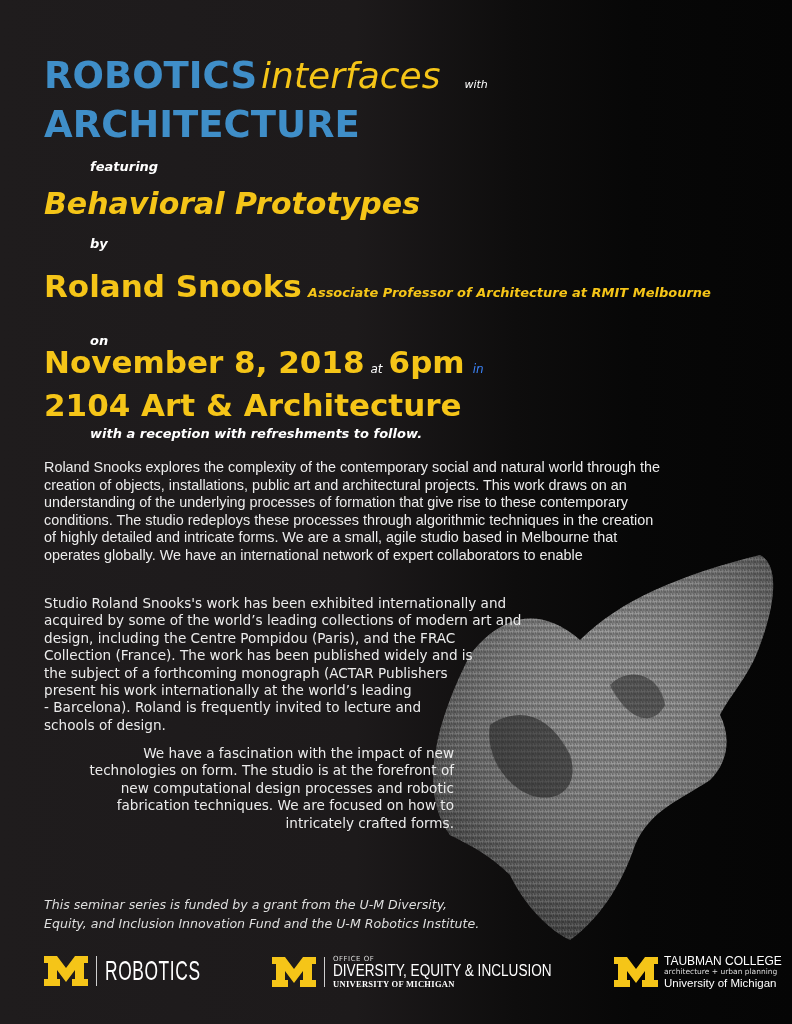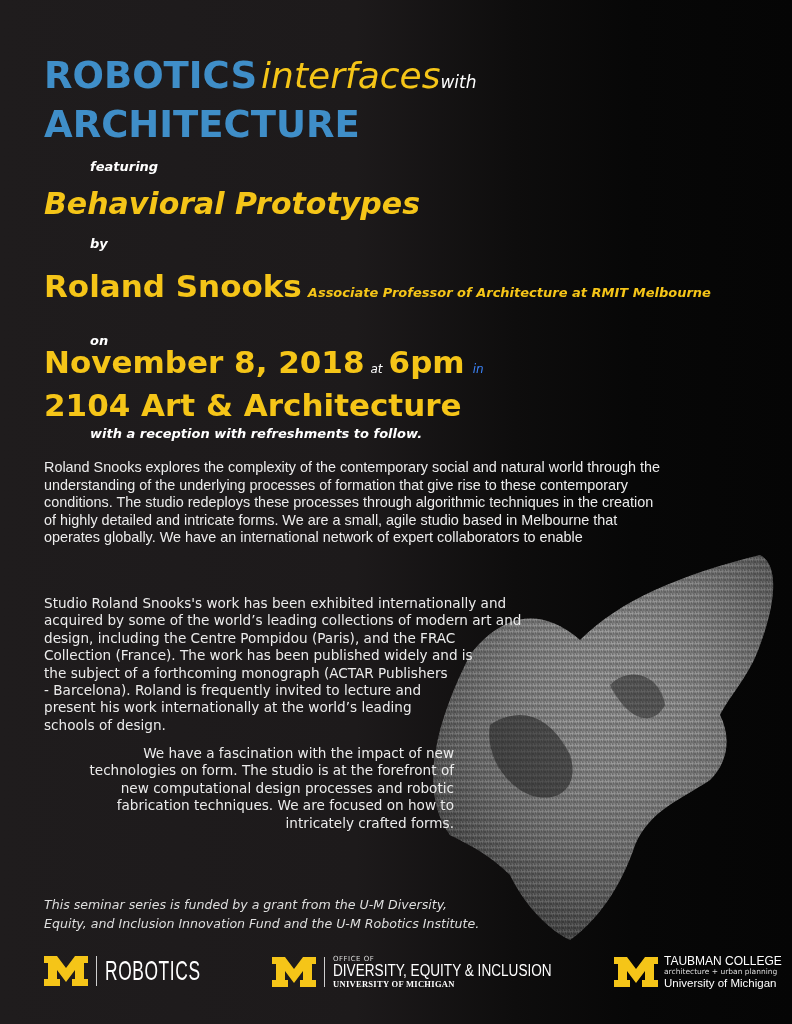--- a/index.html
+++ b/index.html
@@ -9,21 +9,21 @@
     font-family: "DejaVu Sans", sans-serif;
     color: #ececec;
   }
   .sculpture {
     position: absolute; left: 430px; top: 545px; width: 360px; height: 400px;
   }
   .abs { position: absolute; white-space: nowrap; }
   .blue { color: #3f8ec8; }
   .t-robotics { left: 44px; top: 54px; font-size: 37px; font-weight: bold; letter-spacing: 0px; font-family: "DejaVu Sans", sans-serif; }
   .t-interfaces { font-style: italic; font-weight: normal; font-size: 36px; color: #f5c518; margin-left: 4px;}
-  .t-with { font-style: italic; font-size: 17px; color: #fff; margin-left: 0; font-weight: normal;}
+  .t-with { font-style: italic; font-size: 11px; color: #fff; margin-left: 24px; font-weight: normal;}
   .t-arch { left: 44px; top: 103px; font-size: 37px; font-weight: bold; }
   .small-it { font-style: italic; font-size: 13px; color: #fff; font-weight: bold;}
   .t-featuring { left: 90px; top: 159px; }
   .t-behav { left: 44px; top: 186px; font-size: 30px; font-weight: bold; font-style: italic; color: #f5c518; }
   .t-by { left: 90px; top: 236px; }
   .t-roland { left: 44px; top: 268px; font-size: 31px; font-weight: bold; color: #f5c518; }
   .t-assoc { font-size: 13px; font-style: italic; font-weight: bold; color: #f5c518; margin-left: 6px; }
   .t-on { left: 90px; top: 333px; }
   .t-date { left: 44px; top: 344px; font-size: 31px; font-weight: bold; color: #f5c518; }
   .t-at { font-size: 12px; font-style: italic; color: #fff; margin: 0 6px; font-weight: normal;}
@@ -87,34 +87,35 @@
 
 <div class="abs small-it t-on">on</div>
 <div class="abs t-date">
   <span>November 8, 2018</span><span class="t-at">at</span><span>6pm</span><span class="t-in">in</span>
 </div>
 <div class="abs t-room">2104 Art &amp; Architecture</div>
 <div class="abs t-reception">with a reception with refreshments to follow.</div>
 
 <div class="para p1">
   <span class="p-line">Roland Snooks explores the complexity of the contemporary social and natural world through the</span>
+  <span class="p-line">creation of objects, installations, public art and architectural projects. This work draws on an</span>
   <span class="p-line">understanding of the underlying processes of formation that give rise to these contemporary</span>
   <span class="p-line">conditions. The studio redeploys these processes through algorithmic techniques in the creation</span>
   <span class="p-line">of highly detailed and intricate forms. We are a small, agile studio based in Melbourne that</span>
   <span class="p-line">operates globally. We have an international network of expert collaborators to enable</span>
 </div>
 
 <div class="para p2">
   <span class="p-line">Studio Roland Snooks's work has been exhibited internationally and</span>
   <span class="p-line">acquired by some of the world’s leading collections of modern art and</span>
   <span class="p-line">design, including the Centre Pompidou (Paris), and the FRAC</span>
   <span class="p-line">Collection (France). The work has been published widely and is</span>
   <span class="p-line">the subject of a forthcoming monograph (ACTAR Publishers</span>
+  <span class="p-line">present his work internationally at the world’s leading</span>
   <span class="p-line">- Barcelona). Roland is frequently invited to lecture and</span>
-  <span class="p-line">present his work internationally at the world’s leading</span>
   <span class="p-line">schools of design.</span>
 </div>
 
 <div class="para p3">
   <span class="p-line">We have a fascination with the impact of new</span>
   <span class="p-line">technologies on form. The studio is at the forefront of</span>
   <span class="p-line">new computational design processes and robotic</span>
   <span class="p-line">fabrication techniques. We are focused on how to</span>
   <span class="p-line">intricately crafted forms.</span>
 </div>

